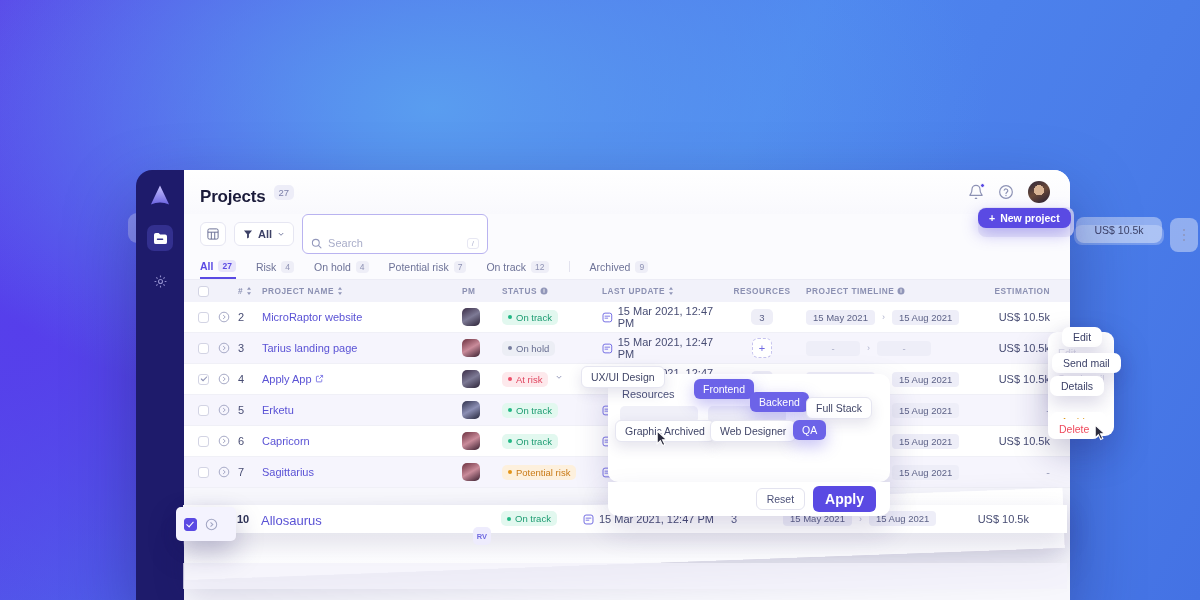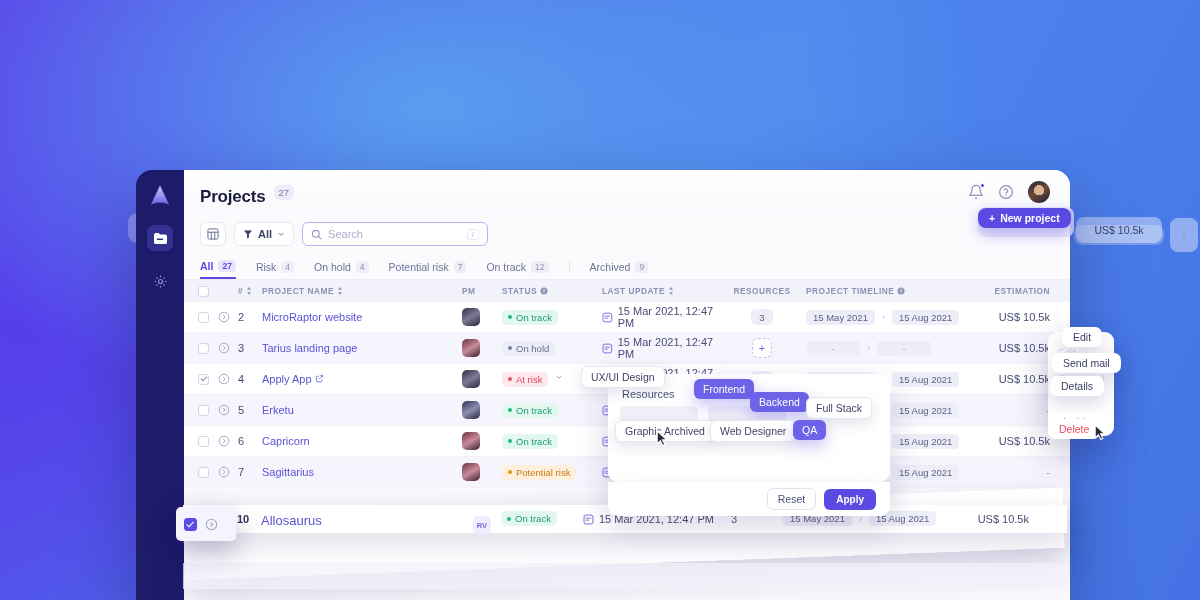--- a/index.html
+++ b/index.html
@@ -56,22 +56,22 @@
   .ic { width:16px; height:16px; position:relative; color:#8d92b5; }
   .bell-dot { position:absolute; right:-1px; top:-1px; width:5px; height:5px; border-radius:50%; background:#5a4ae3; border:1px solid #fff; }
   .avatar-top { width:22px; height:22px; border-radius:50%; overflow:hidden; background:#cbb7a4; }
   .avatar-top .face { width:100%; height:100%; background:
       radial-gradient(circle at 50% 42%, #d8b394 0 30%, rgba(0,0,0,0) 31%),
       linear-gradient(150deg,#2b2438 0%, #6a4a3a 50%, #241d30 100%); }
 
   .toolrow { height:40px; display:flex; align-items:center; gap:8px; padding:0 16px; background:#fbfbfe; }
   .sq-btn { width:26px; height:24px; border:1px solid #e6e6f2; background:#fff; border-radius:6px; display:flex; align-items:center; justify-content:center; }
   .filter-btn { height:24px; border:1px solid #e6e6f2; background:#fff; border-radius:6px; display:flex; align-items:center; gap:5px; padding:0 8px; font-size:11px; color:#3d4166; font-weight:600; }
-  .search { flex:0 0 186px; height:24px; border:1.3px solid #b9b3f0; background:#fff; border-radius:6px;
-            display:flex; align-items:center; gap:6px; padding:4px 8px; position:relative; }
+  .search { flex:0 0 186px; height:40px; border:1.3px solid #b9b3f0; background:#fff; border-radius:6px;
+            display:flex; align-items:flex-end; gap:6px; padding:4px 8px; position:relative; }
   .search input { border:0; outline:0; font-size:11px; color:#3b3f66; font-family:inherit; width:120px; background:transparent; }
   .search input::placeholder { color:#a9adc9; }
   .slash { margin-left:auto; border:1px solid #e7e7f3; border-radius:3px; font-size:8px; color:#b0b4d0; padding:0px 4px; }
 
   .tabs { height:26px; display:flex; align-items:center; gap:20px; padding:0 16px; border-bottom:1px solid #ececf5; background:#fbfbfe; }
   .tab { display:flex; align-items:center; gap:5px; font-size:10.5px; color:#6e7398; height:100%; }
   .tab .n { background:#eeeef7; color:#8d91b3; font-size:8.5px; border-radius:4px; padding:1px 4px; }
   .tab.active { color:#5a4ae3; font-weight:700; border-bottom:2px solid #5a4ae3; }
   .tab.active .n { background:#e7e4fb; color:#5a4ae3; }
   .tab-sep { width:1px; height:11px; background:#e2e2ee; }
@@ -119,21 +119,21 @@
 
   
   .res-pop { position:absolute; left:608px; top:374px; width:282px; height:108px; background:#fff;
              border-radius:10px; box-shadow:0 14px 34px rgba(40,30,110,0.18); }
   .res-pop .lbl { position:absolute; left:14px; top:14px; font-size:11px; color:#4c5179; }
   .ghost-field { position:absolute; height:17px; background:#f0f0f8; border-radius:5px; }
   .res-footer { position:absolute; left:608px; top:482px; width:282px; height:34px; background:#fff;
                 border-radius:0 0 10px 10px; box-shadow:0 14px 30px rgba(40,30,110,0.15);
                 display:flex; align-items:center; justify-content:flex-end; gap:8px; padding-right:14px; }
   .btn-reset { border:1px solid #e3e3ef; background:#fff; border-radius:6px; font-size:10.5px; color:#4c5179; padding:4px 10px; }
-  .btn-apply { background:#5a4ae3; color:#fff; border:0; border-radius:6px; font-size:10px; padding:5px 12px; font-weight:600; }
+  .btn-apply { background:#5a4ae3; color:#fff; border:0; border-radius:6px; font-size:14px; padding:5px 12px; font-weight:600; }
   .chip { position:absolute; border-radius:6px; font-size:10.5px; padding:4px 9px; white-space:nowrap; }
   .chip-light { background:#fff; border:1px solid #e6e6f1; color:#414668; box-shadow:0 5px 14px rgba(45,35,110,0.13); }
   .chip-solid { background:#6c63e8; color:#fff; box-shadow:0 6px 16px rgba(90,74,227,0.35); }
 
   .ctx { position:absolute; left:1048px; top:332px; width:66px; height:104px; background:#fff;
          border-radius:9px; box-shadow:0 16px 36px rgba(30,22,95,0.28); }
   .ctx-ghost { position:absolute; font-size:10.5px; color:#dcdce8; left:10px; }
   .mi { position:absolute; background:#fff; border-radius:7px; font-size:10.5px; padding:4px 11px;
         box-shadow:0 7px 18px rgba(40,30,110,0.18); color:#3c4168; white-space:nowrap; }
   .mi.archive { color:#dd9a1d; box-shadow:none; }
@@ -590,21 +590,21 @@
 
   <div style="position:absolute;left:183px;top:505px;width:884px;height:28px;background:#fff;box-shadow:0 10px 26px rgba(30,22,95,.14)">
     <div style="position:absolute;left:28px;top:7px;color:#8b90b2">
       <svg width="13" height="13" viewBox="0 0 16 16" fill="none" stroke="#a3a7c4" stroke-width="1.3">
           <circle cx="8" cy="8" r="6.4"></circle>
           <path d="M6.8 5.4L9.6 8l-2.8 2.6"></path>
         </svg>
     </div>
     <div style="position:absolute;left:54px;top:8px;font-size:11px;color:#2f3456;font-weight:600">10</div>
     <div style="position:absolute;left:78px;top:8px;font-size:13px;color:#5a52d5">Allosaurus</div>
-    <div class="pm-initials" style="position:absolute;left:290px;top:11px">RV</div>
+    <div class="pm-initials" style="position:absolute;left:290px;top:22px">RV</div>
     <div class="pill p-ontrack" style="position:absolute;left:318px;top:6px">
       <span class="d"></span>
       <span>On track</span>
     </div>
     <div style="position:absolute;left:400px;top:8px;font-size:11px;color:#474c73;display:flex;align-items:center;gap:5px">
       <svg width="11" height="11" viewBox="0 0 16 16">
           <rect x="1.5" y="1.5" width="13" height="13" rx="3" fill="none" stroke="#6f69e2" stroke-width="1.4"></rect>
           <path d="M4.5 6h7M4.5 9h4" stroke="#6f69e2" stroke-width="1.3" stroke-linecap="round"></path>
         </svg>
       <span>15 Mar 2021, 12:47 PM</span>

